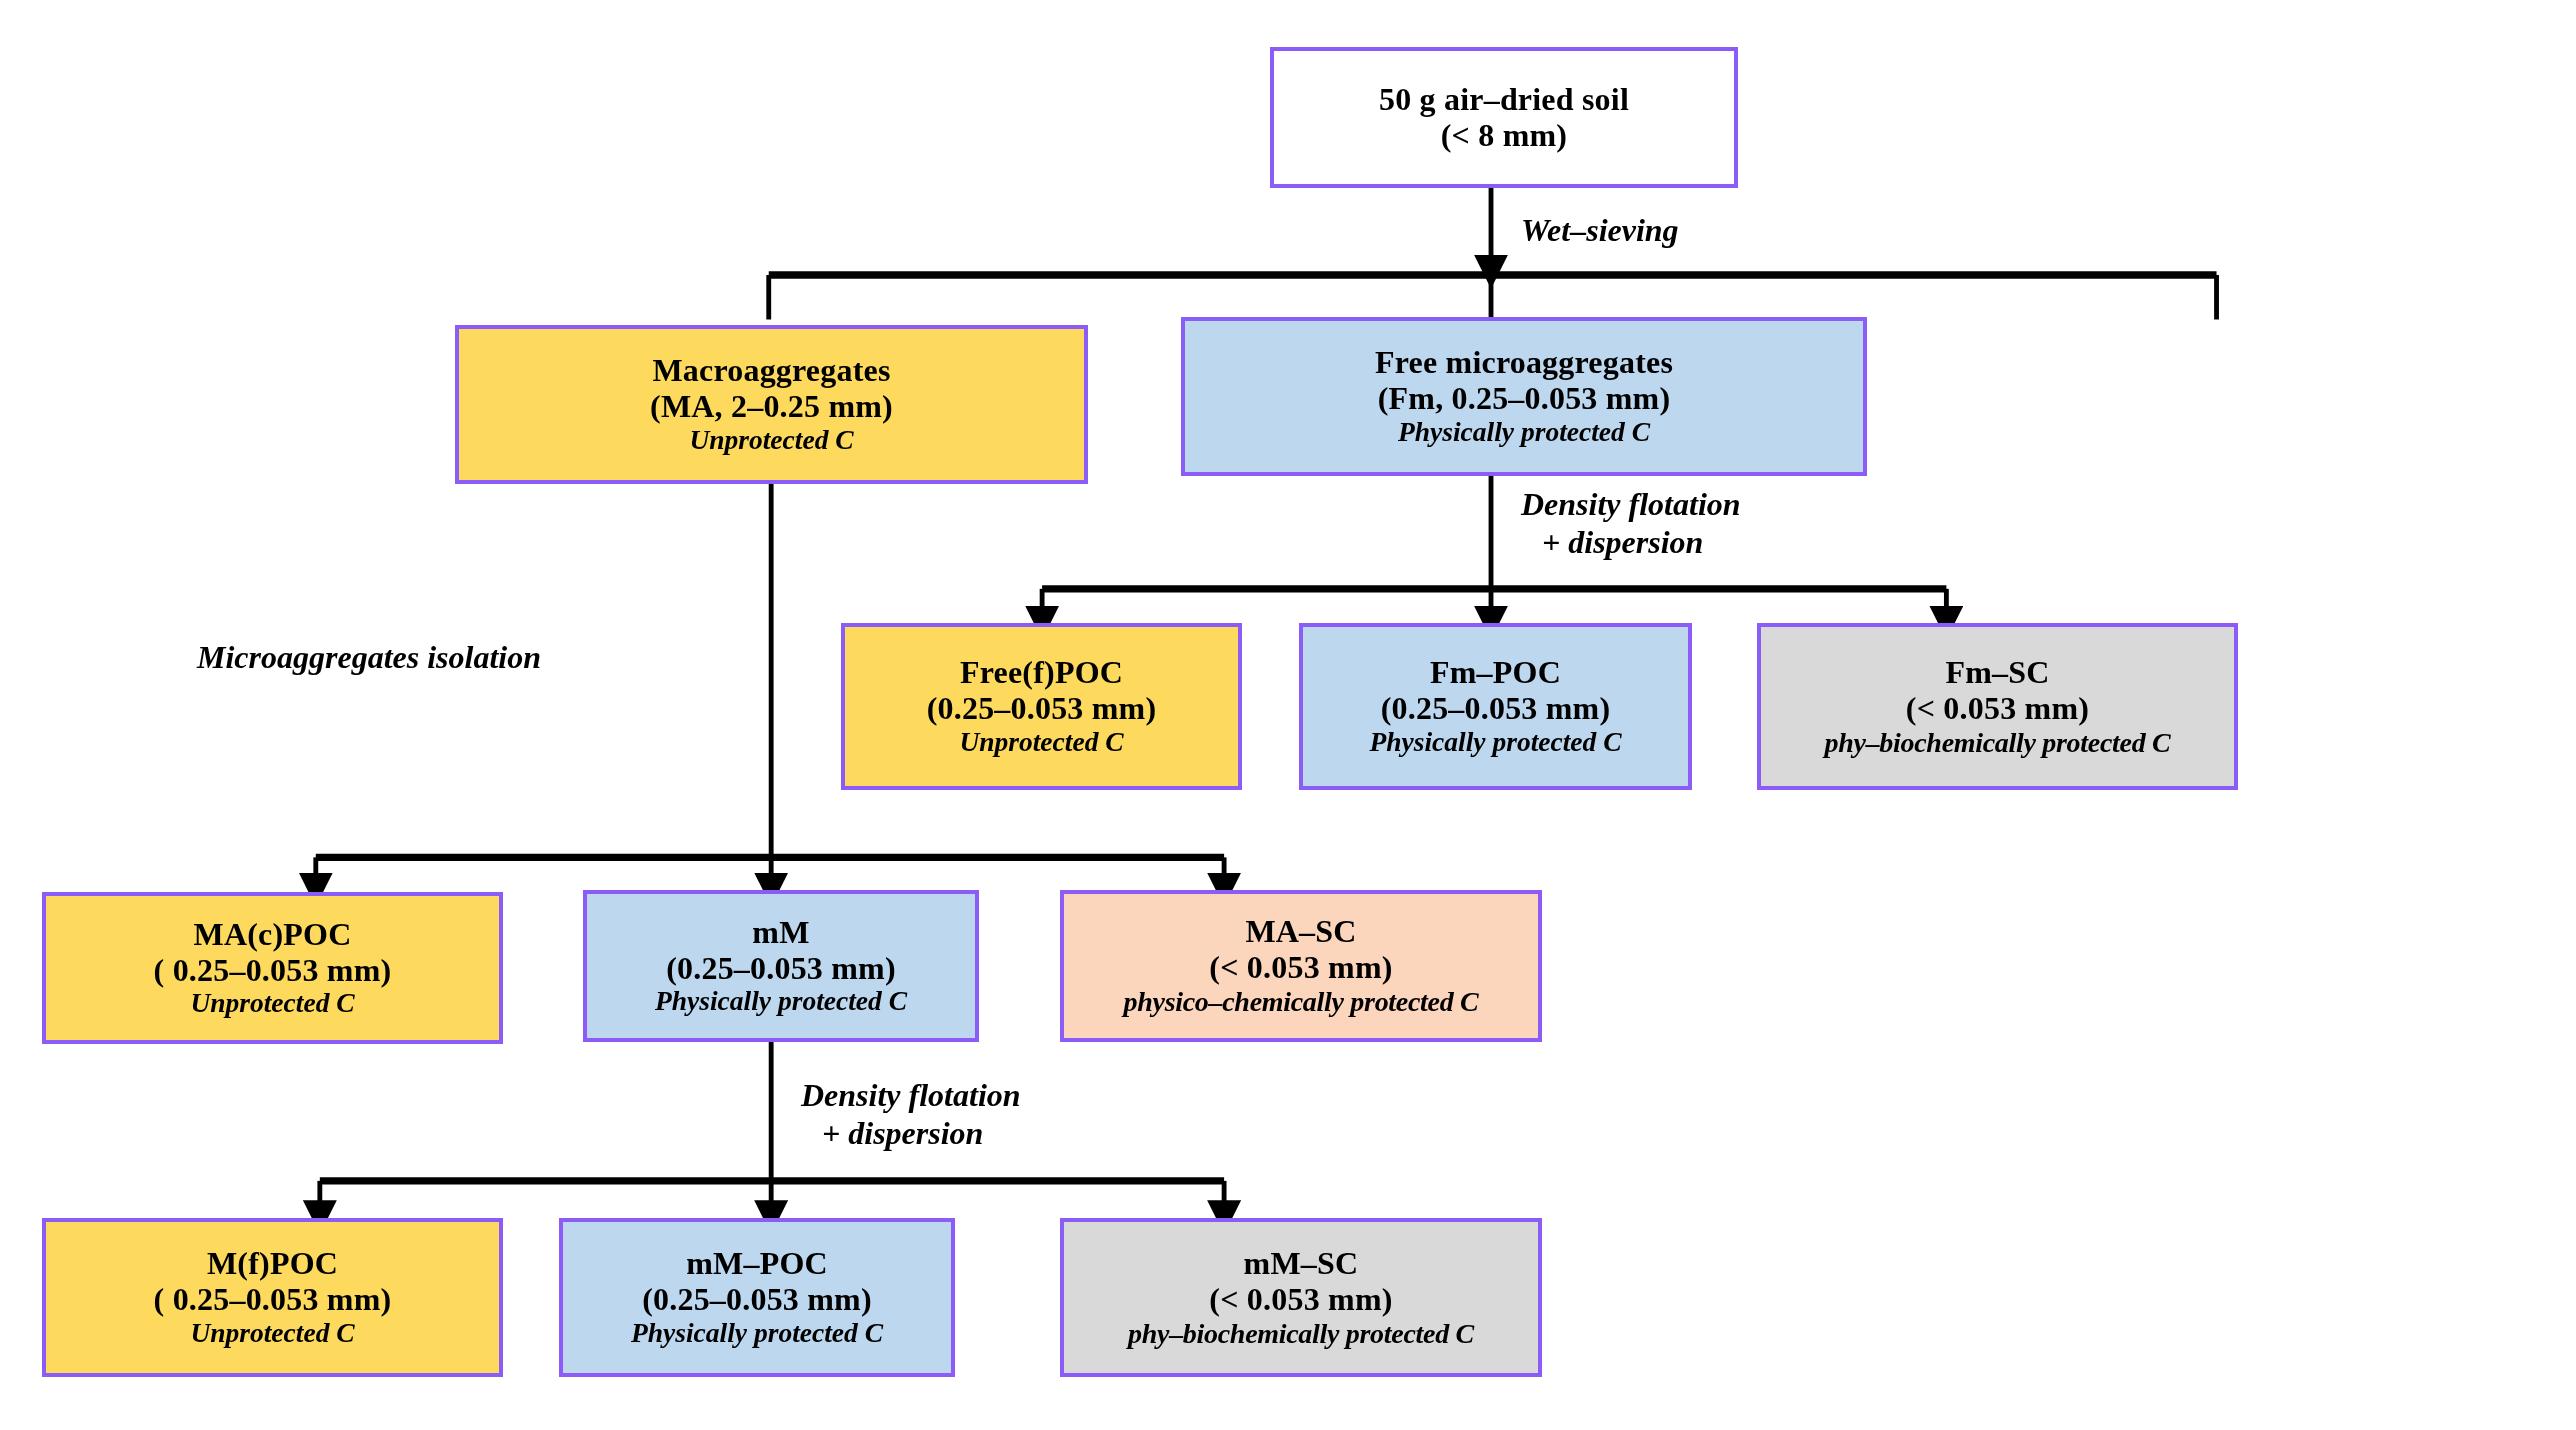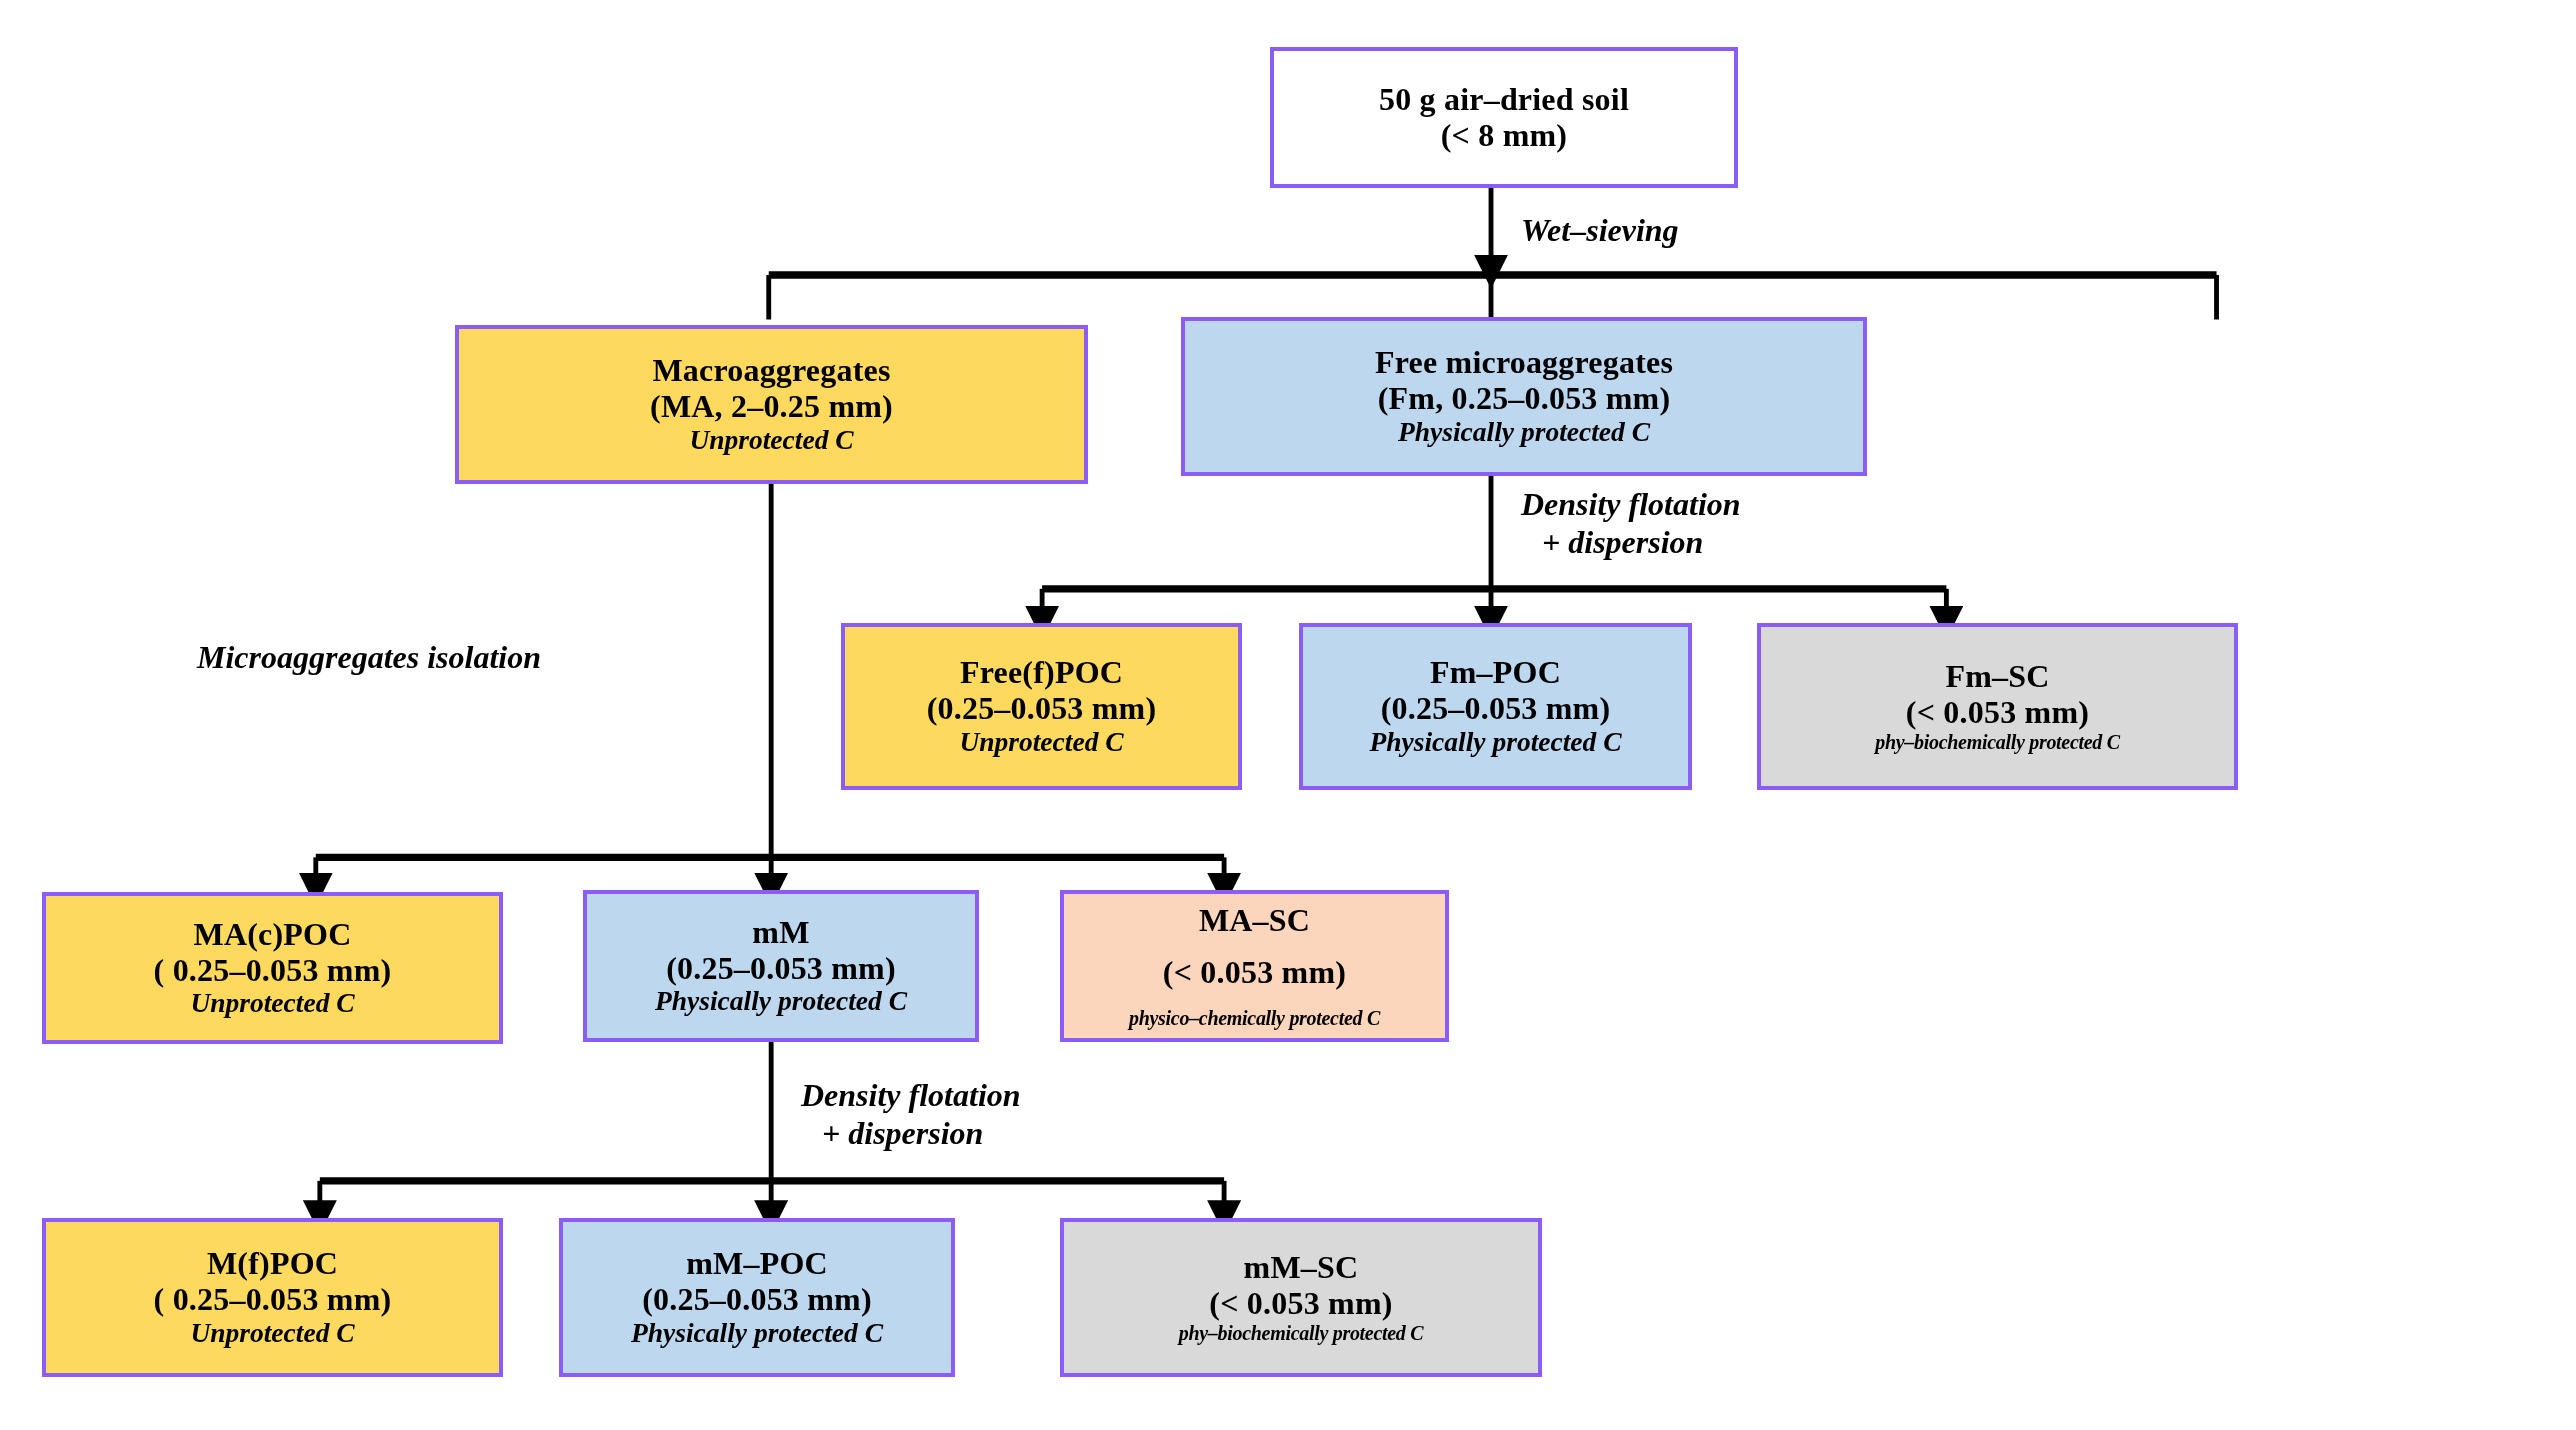--- a/index.html
+++ b/index.html
@@ -13,21 +13,21 @@
 
   .node{
     position:absolute;box-sizing:border-box;
     border:4px solid #8b5cf6;
     display:flex;flex-direction:column;align-items:center;justify-content:center;
     text-align:center;line-height:1.12;
   }
   .node .l1{font-weight:bold;font-size:32px;letter-spacing:0.2px;white-space:nowrap;}
   .node .l2{font-weight:bold;font-size:32px;letter-spacing:0.2px;white-space:nowrap;}
   .node .l3{font-weight:bold;font-style:italic;font-size:27.5px;white-space:nowrap;}
-  .node .l3.small{font-size:20px;letter-spacing:-0.3px;}
+  .node .l3.small{font-size:28px;letter-spacing:-0.3px;}
 
   .fill-white {background:#ffffff;}
   .fill-yellow{background:#FDD95E;}
   .fill-blue  {background:#BDD7EE;}
   .fill-green {background:#C5E0B4;}
   .fill-gray  {background:#D9D9D9;}
   .fill-salmon{background:#FBD5BC;}
 
   .edge-label{
     position:absolute;font-style:italic;font-weight:bold;font-size:32px;
@@ -132,21 +132,21 @@
     <span class="l2">( 0.25–0.053 mm)</span>
     <span class="l3">Unprotected C</span>
   </div>
 
   <div class="node fill-blue" style="left:583px;top:890px;width:396px;height:152px;">
     <span class="l1">mM</span>
     <span class="l2">(0.25–0.053 mm)</span>
     <span class="l3">Physically protected C</span>
   </div>
 
-  <div class="node fill-salmon" style="left:1060px;top:890px;width:389px;height:152px;gap:16px;">
+  <div class="node fill-salmon" style="left:1060px;top:890px;width:482px;height:152px;">
     <span class="l1">MA–SC</span>
     <span class="l2">(&lt; 0.053 mm)</span>
     <span class="l3 small">physico–chemically protected C</span>
   </div>
 
   <div class="edge-label two" style="left:801px;top:1076px;">
     <span class="ln">Density flotation</span>
     <span class="ln ind">+ dispersion</span>
   </div>
 

